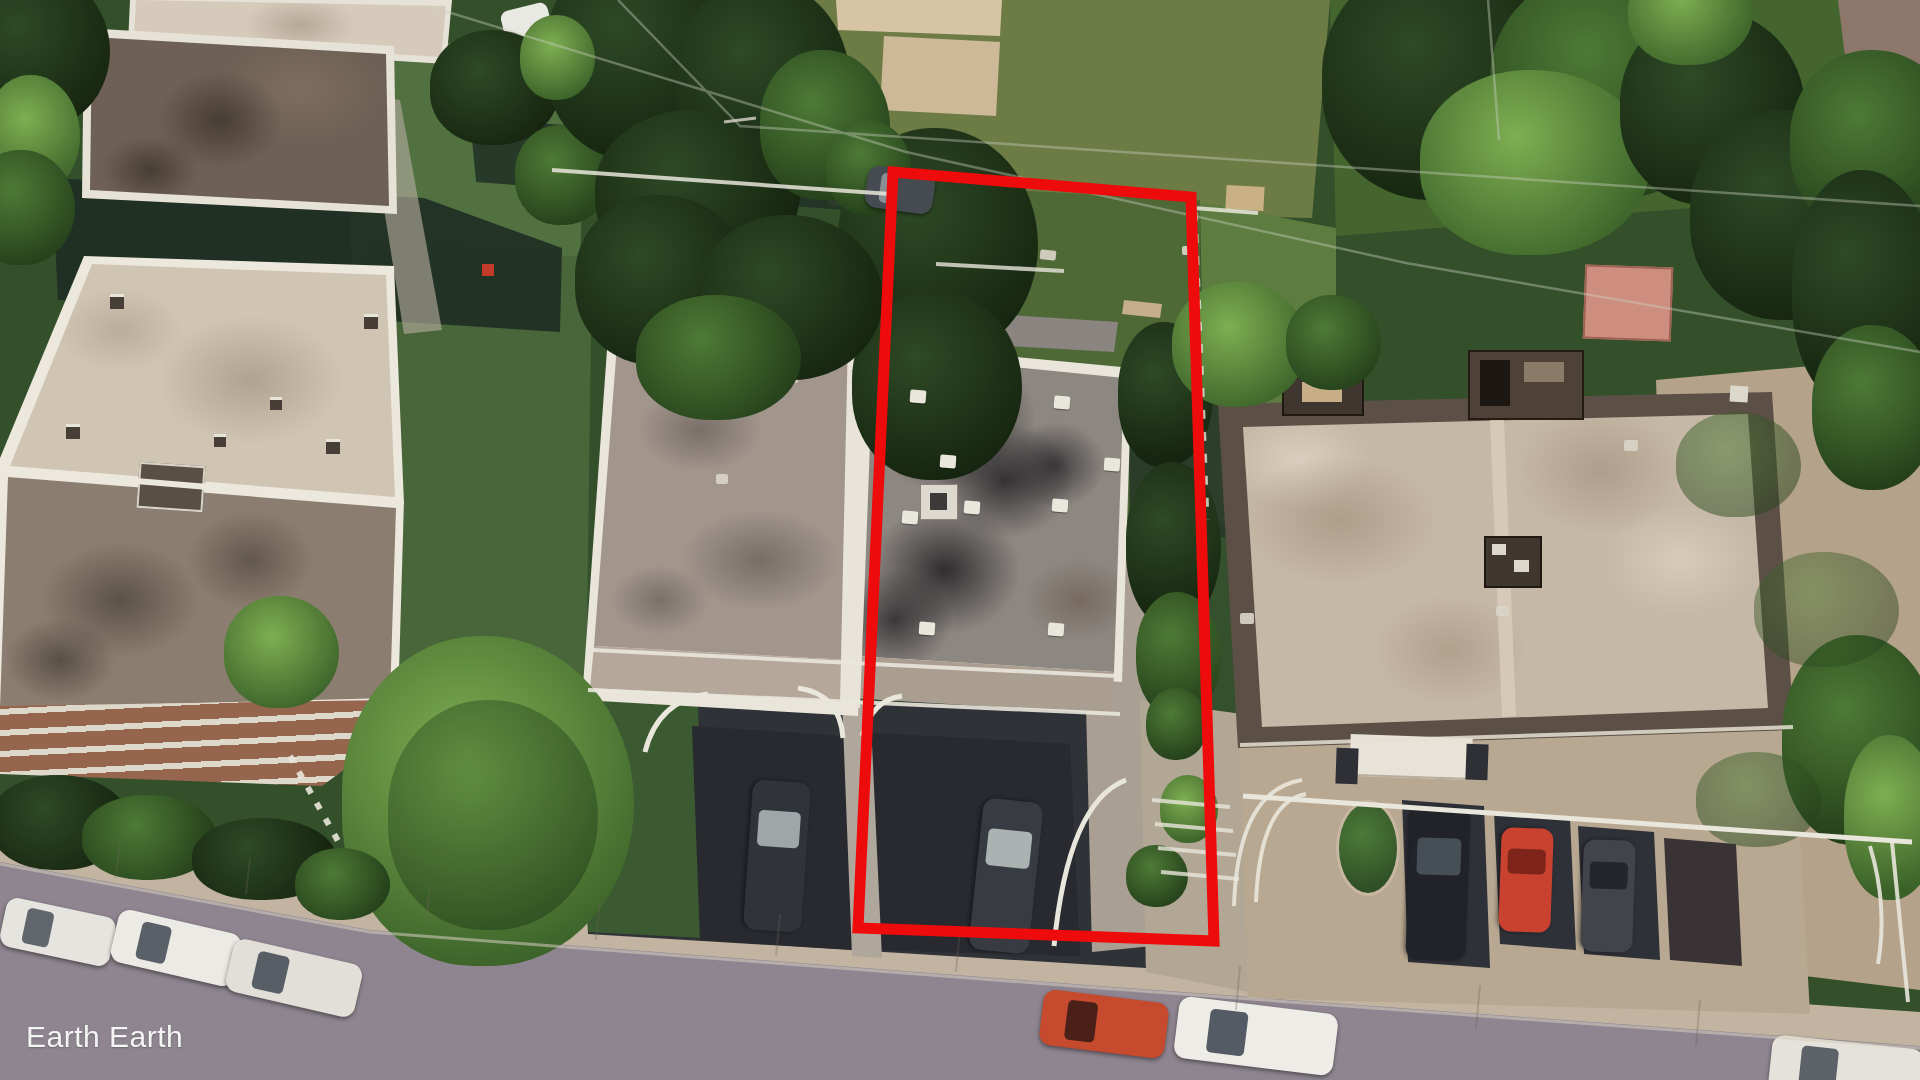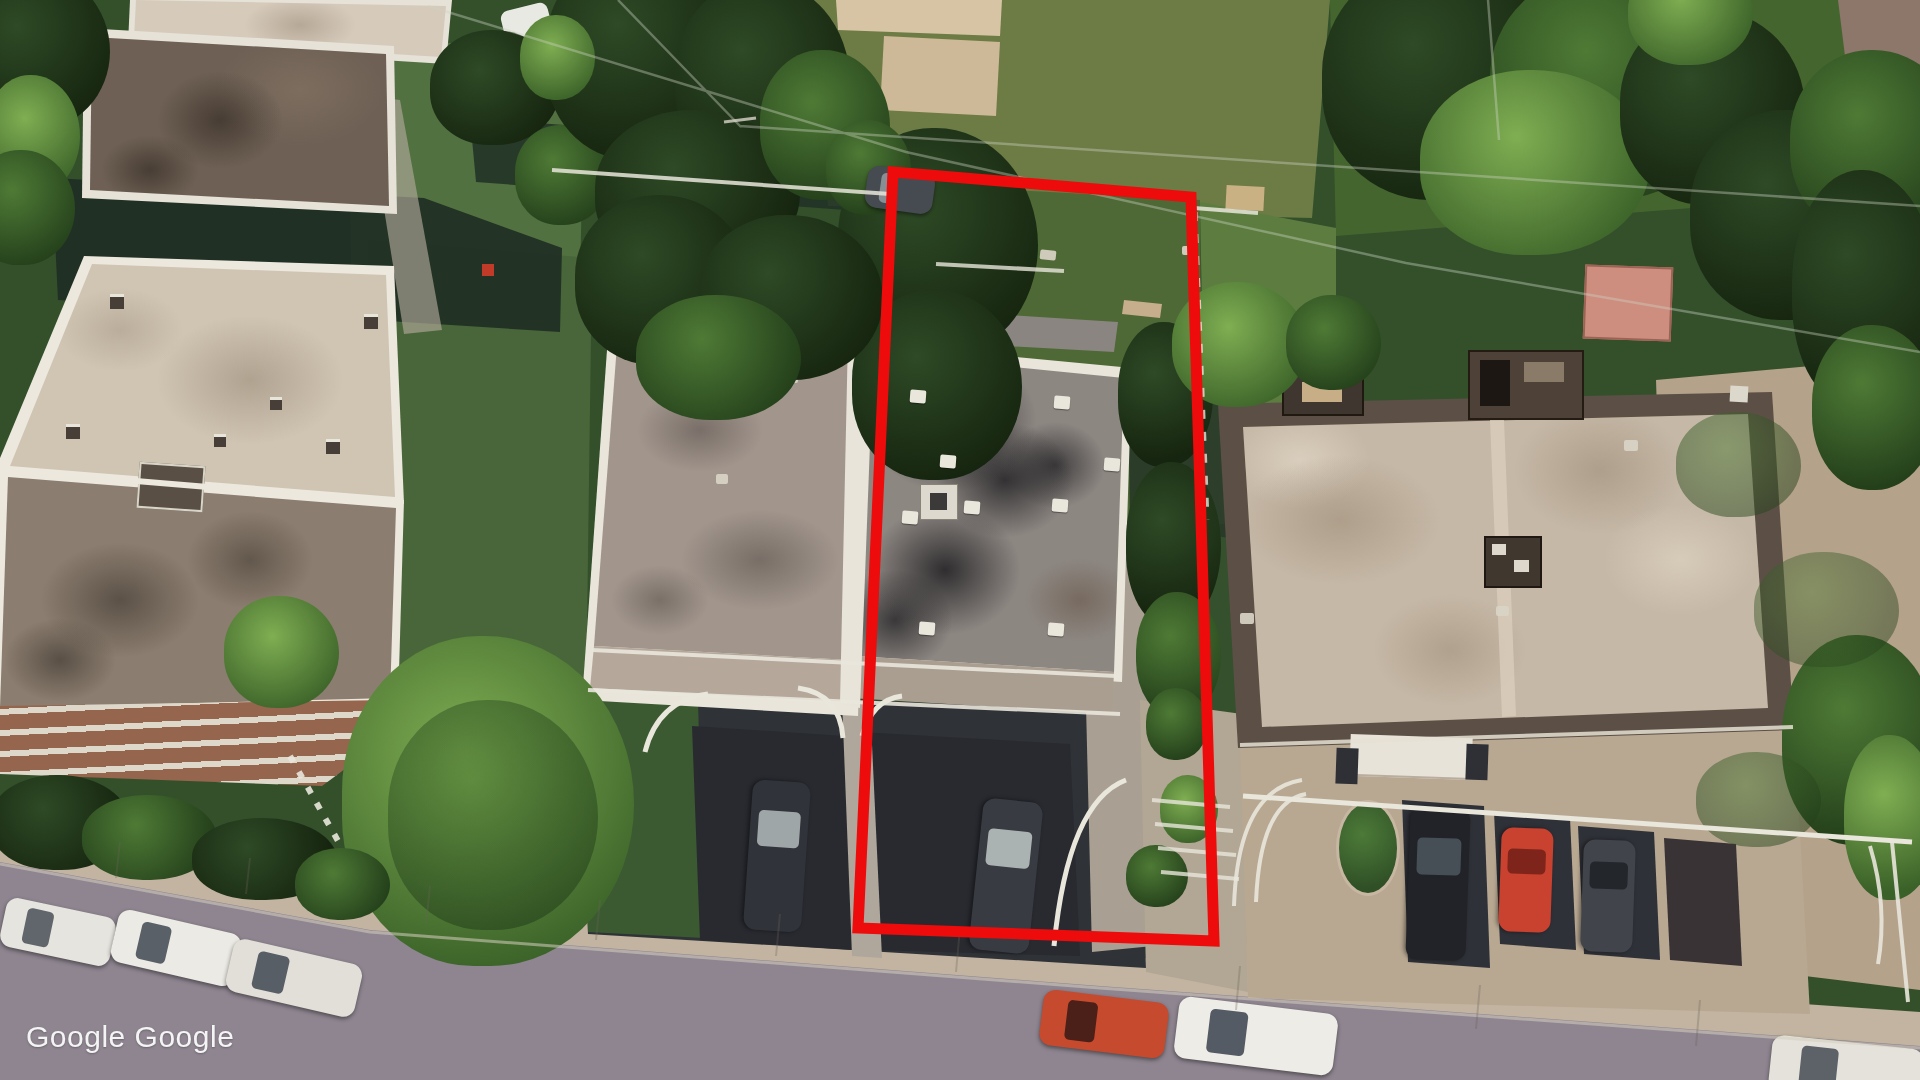--- a/index.html
+++ b/index.html
@@ -245,14 +245,14 @@
     <path d="M1234,906 Q1238,790 1302,780 M1256,902 Q1260,802 1306,794" stroke="#e9e6db" stroke-width="4" fill="none" opacity=".9"></path>
     <path d="M1152,800 L1230,807 M1155,824 L1233,831 M1158,848 L1236,855 M1161,872 L1239,879" stroke="#e9e6db" stroke-width="4" fill="none" opacity=".8"></path>
     <path d="M428,6 L906,152 L1406,263 L1920,352 M740,126 L1920,206 M618,0 L741,127 M1488,0 L1499,140" stroke="#ccd1c2" stroke-width="2.5" fill="none" opacity=".4"></path>
     <path d="M724,122 L756,118" stroke="#d9d6cb" stroke-width="3" fill="none" opacity=".8"></path>
   </svg>
 
   <svg width="1920" height="1080" viewBox="0 0 1920 1080" style="pointer-events:none;">
     <polygon fill="none" stroke="#ee0b0b" stroke-width="11" stroke-linejoin="miter" points="893,172 1191,197 1214,941 858,928"></polygon>
   </svg>
 
-  <div id="watermark">Google Google</div>
+  <div id="watermark">Earth Earth</div>
 </div>
 
 </body></html>

